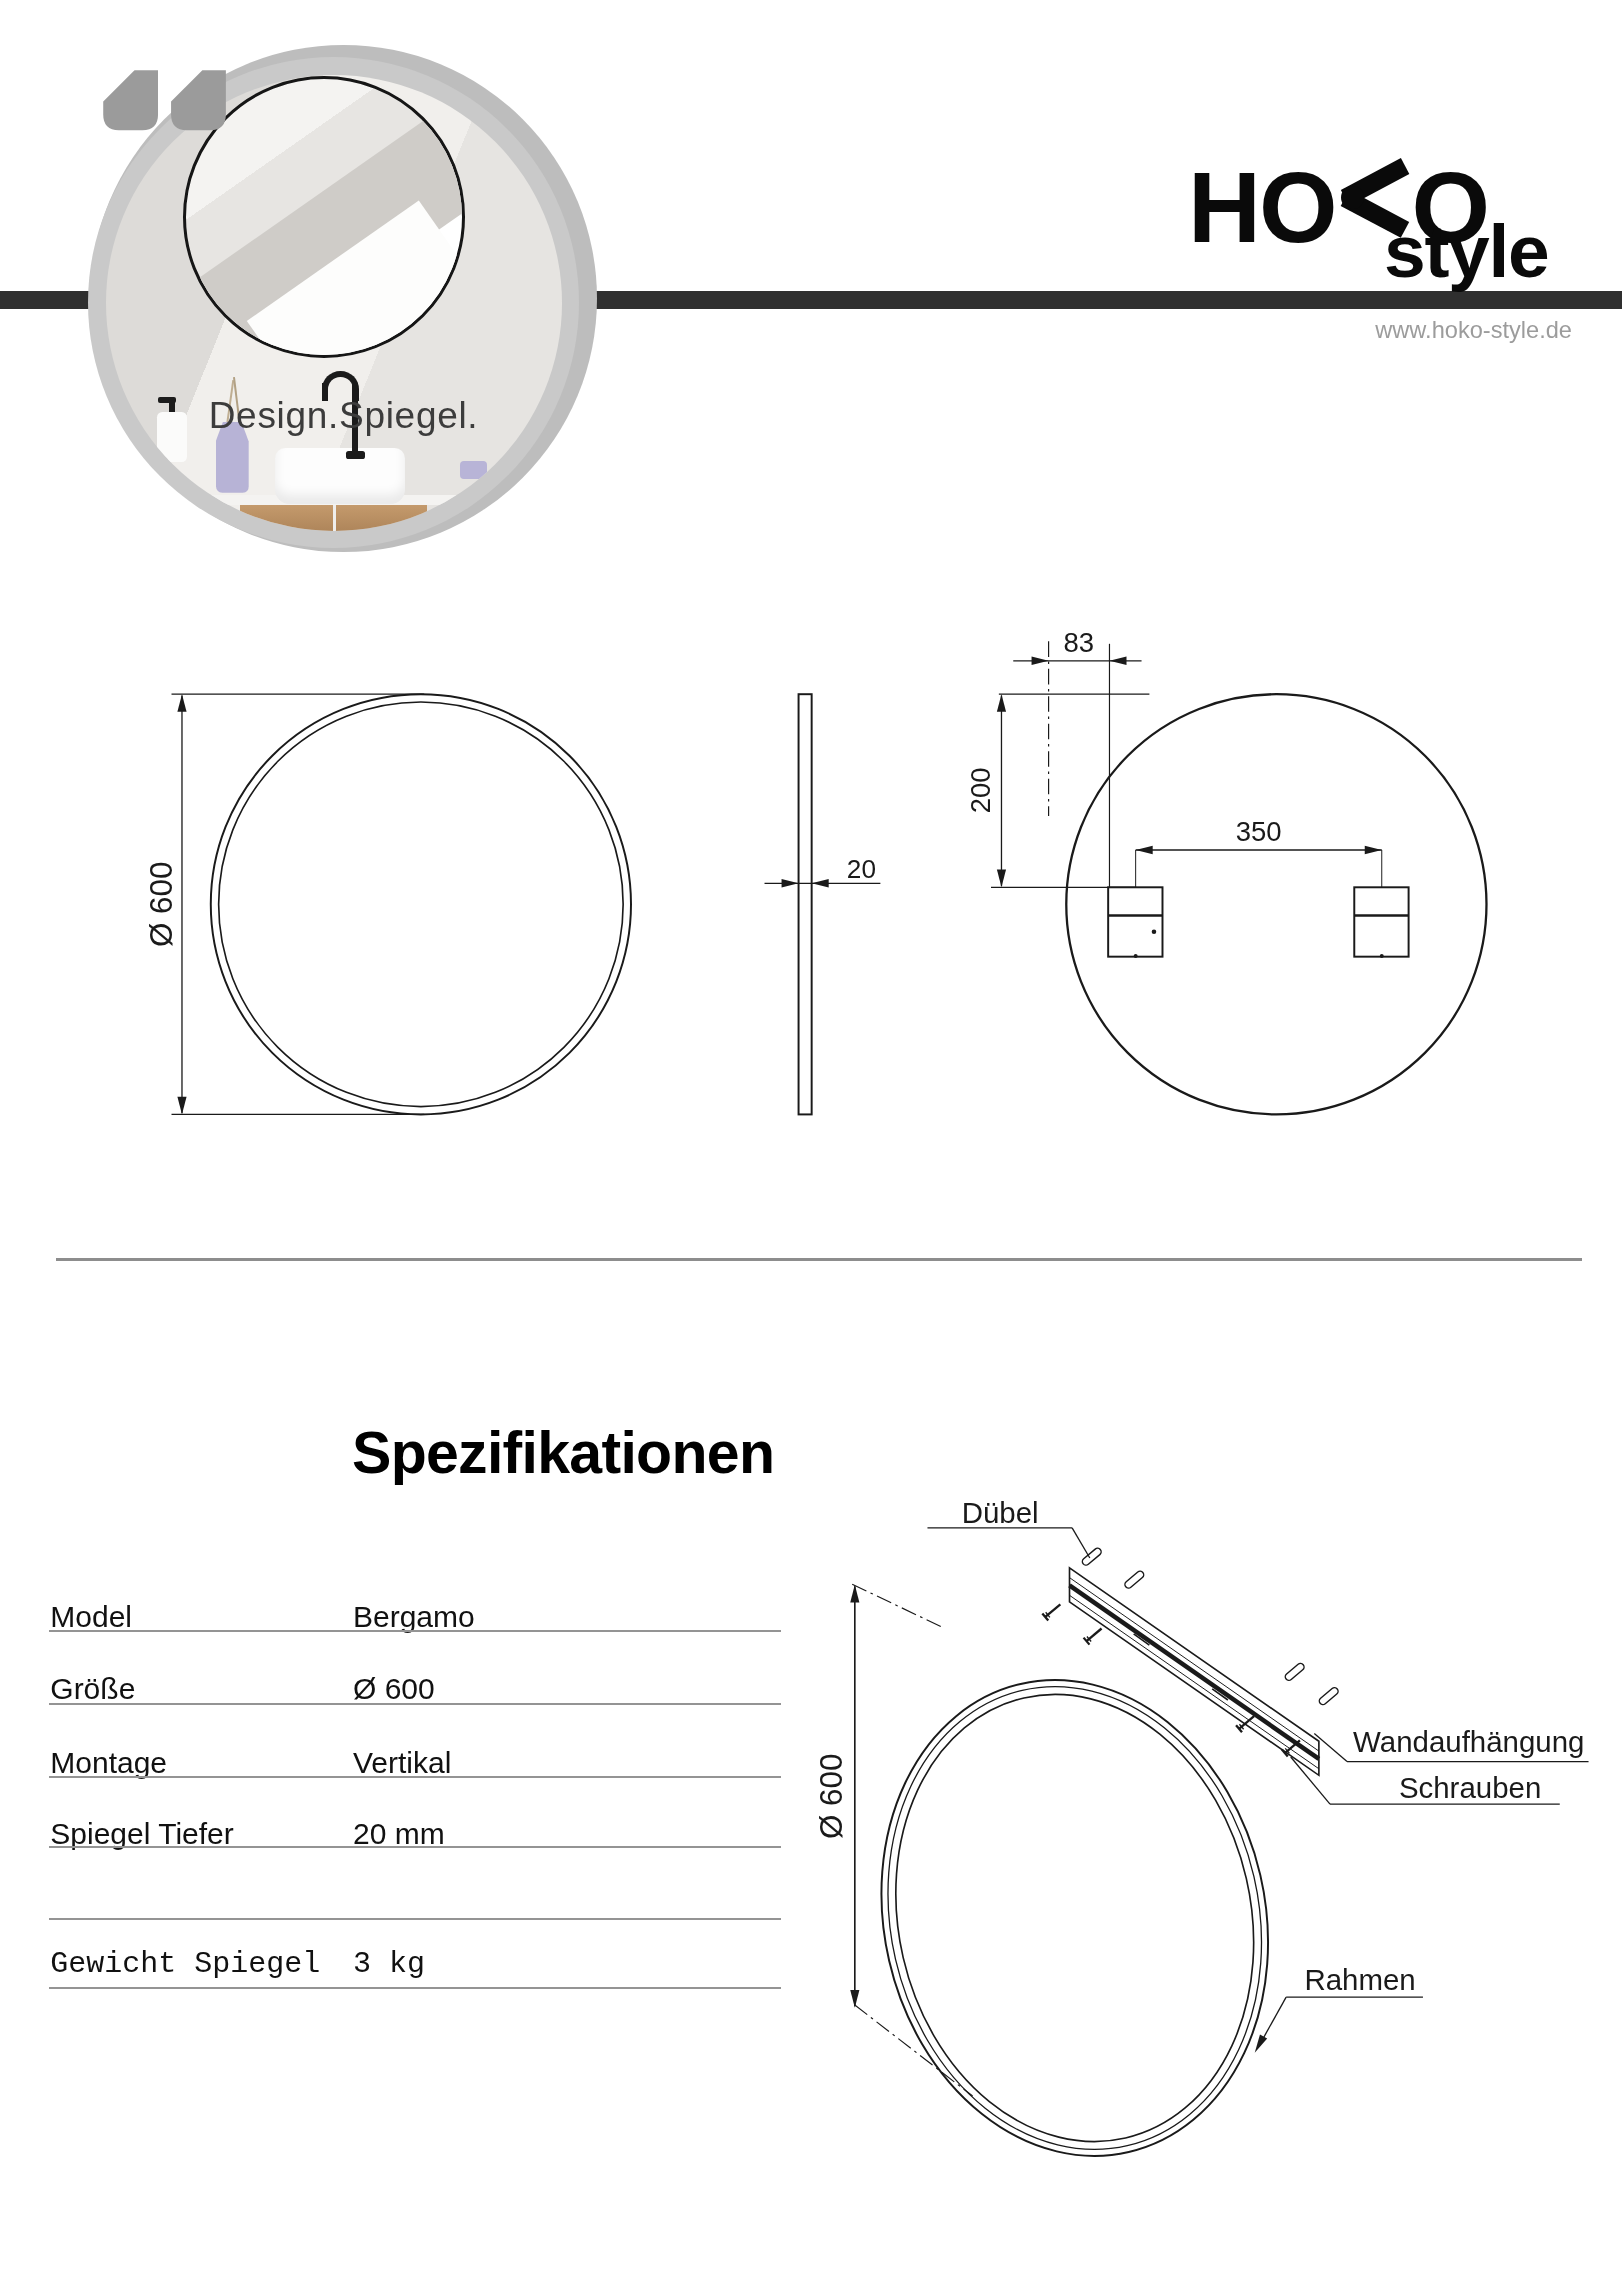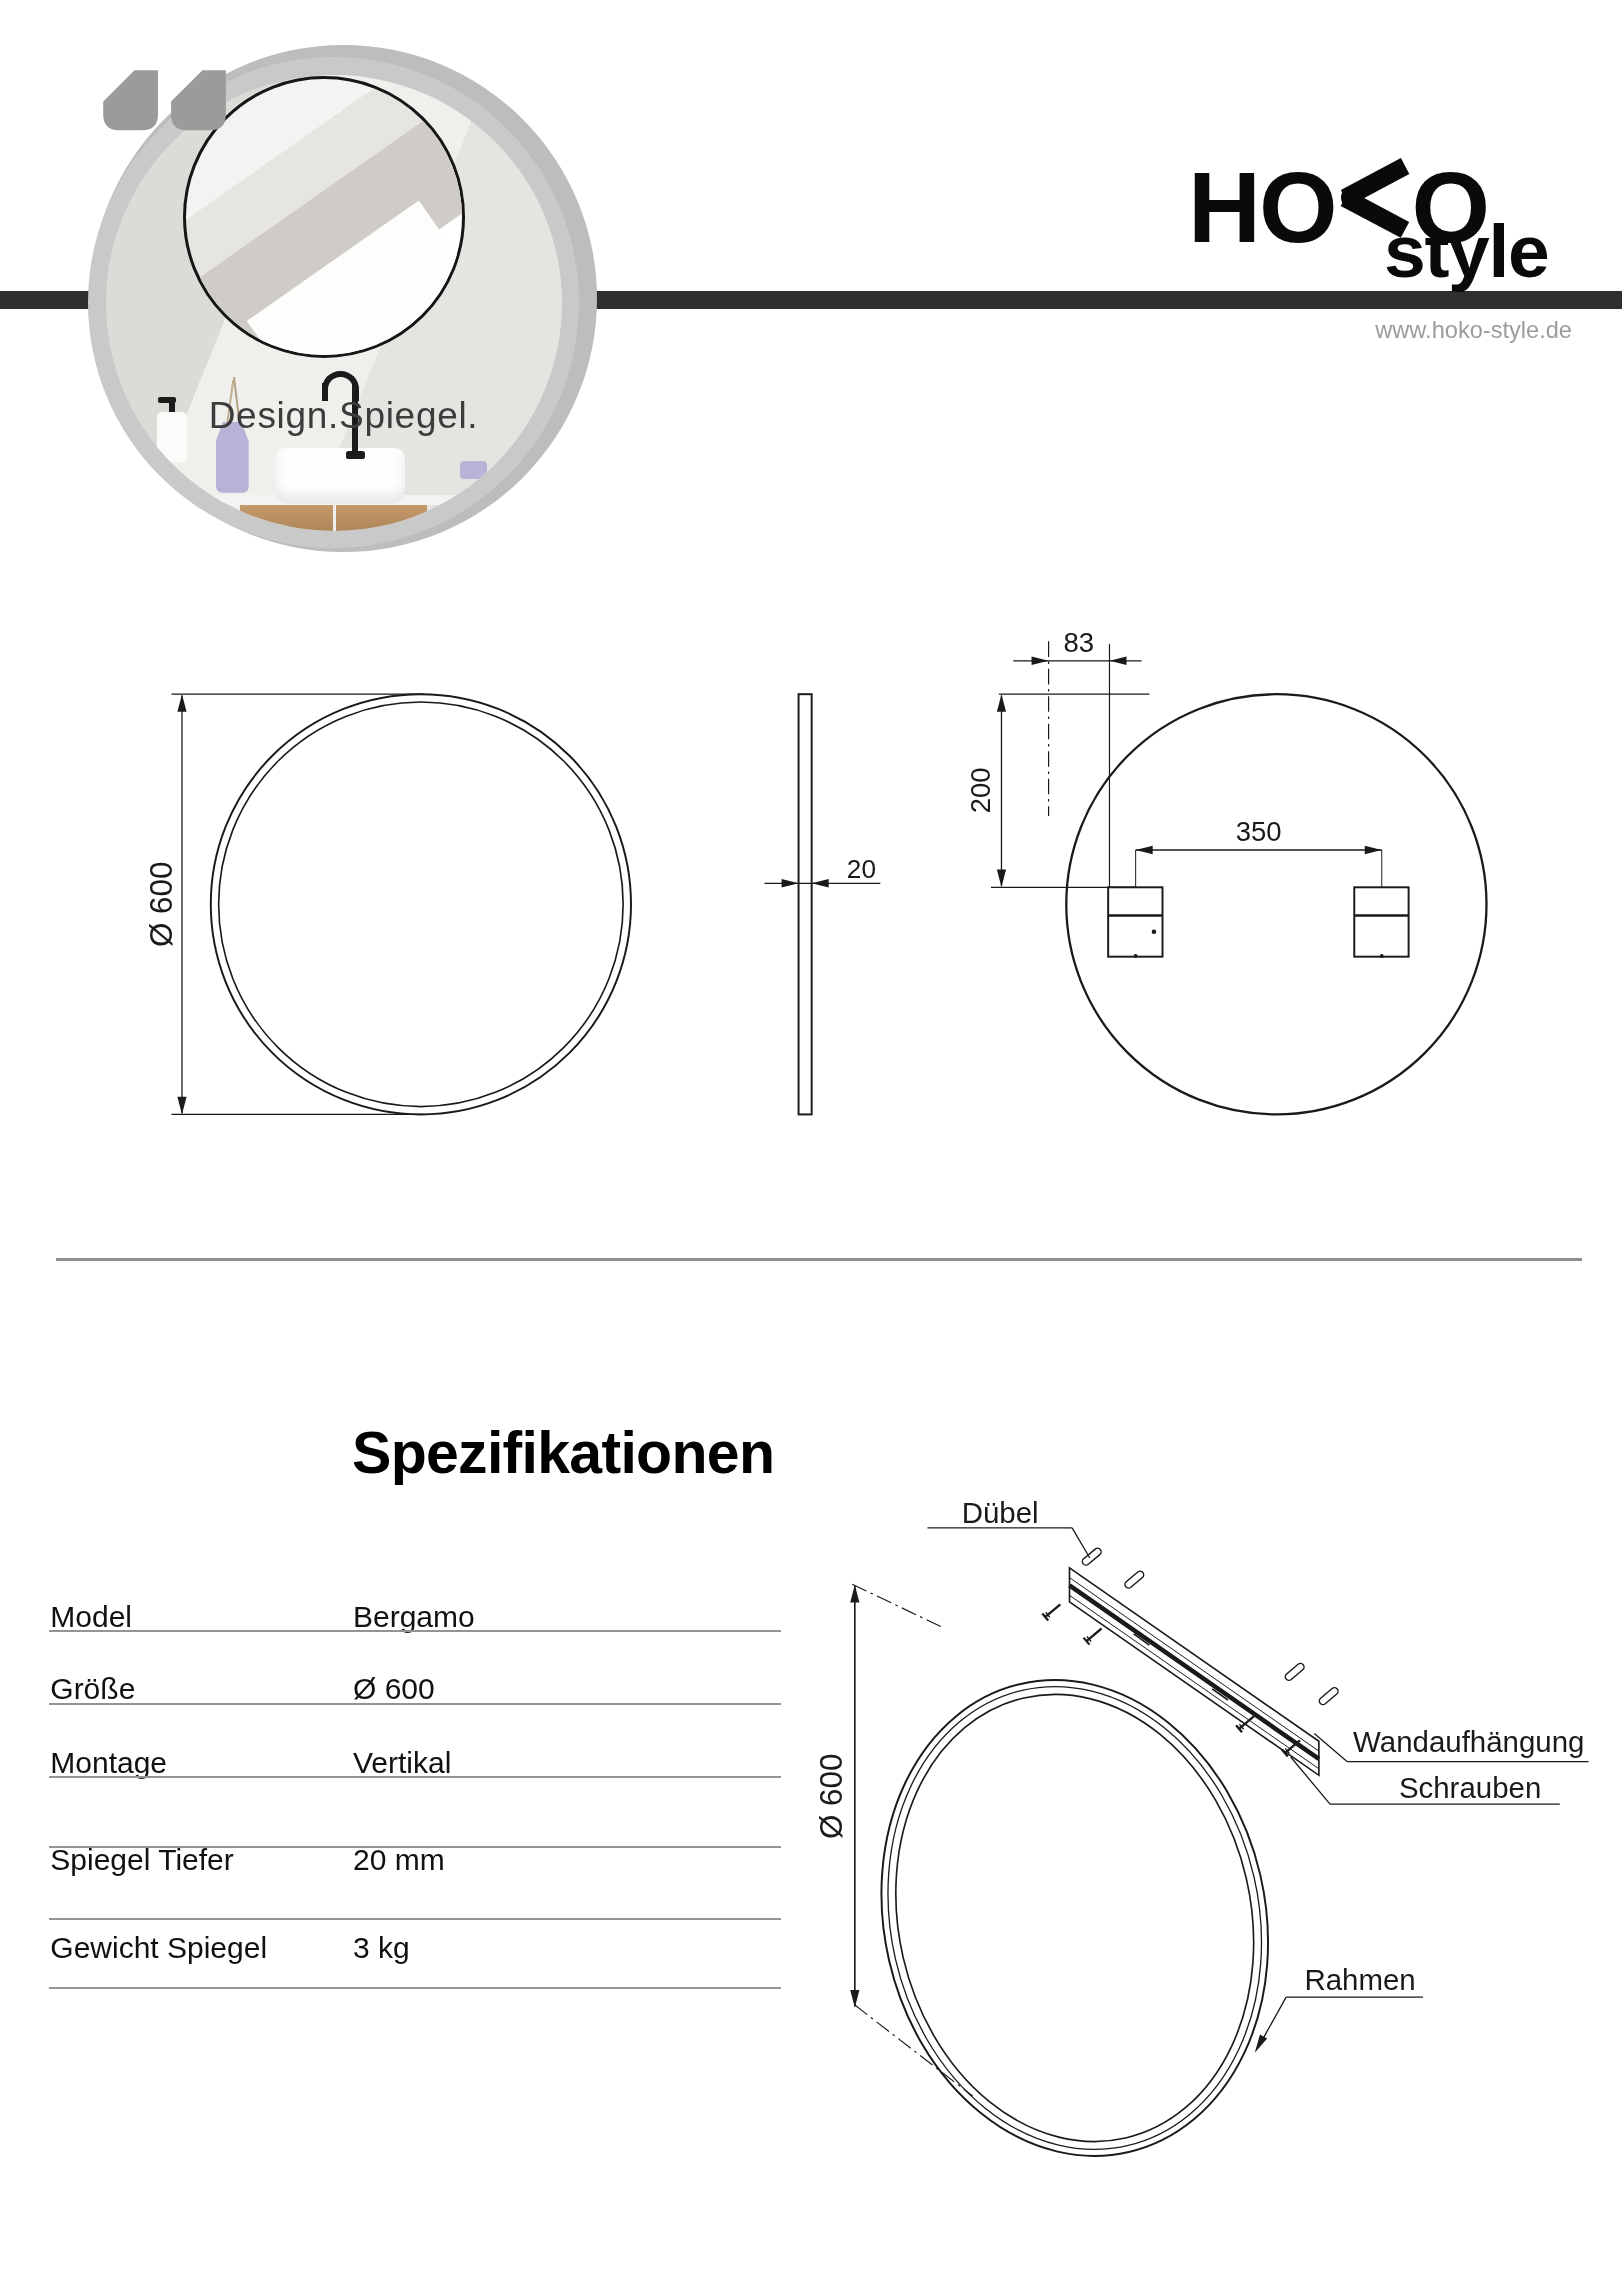--- a/index.html
+++ b/index.html
@@ -73,23 +73,23 @@
   .spec-title { position:absolute; left:352px; top:1419px; font-size:59px; font-weight:700;
                 letter-spacing:-0.7px; color:#000; white-space:nowrap; }
   .spec-table { position:absolute; left:49px; top:1578px; width:732px; height:419px; }
   .spec-row { position:absolute; left:0; width:732px; height:31px; font-size:30px; color:#111; }
   .spec-label { position:absolute; left:1.3px; white-space:nowrap; }
   .spec-value { position:absolute; left:304px; white-space:nowrap; }
   .spec-line { position:absolute; left:0; width:732px; height:2px; background:#949494; }
   .row-1 { top:21.6px; }  .line-1 { top:52px; }
   .row-2 { top:94px; } .line-2 { top:125px; }
   .row-3 { top:168px; } .line-3 { top:198px; }
-  .row-4 { top:239px;margin-top:26px; } .line-4 { top:268px; }
+  .row-4 { top:239px; } .line-4 { top:268px; }
   .row-5 { top:302px; } .line-5 { top:340px; }
-  .row-6 { top:353px; } .line-6 { top:409px; }
+  .row-6 { top:369px;font-family:Liberation Mono, monospace; } .line-6 { top:409px; }
 </style>
 </head>
 <body>
 
 <div class="topbar"></div>
 
 <div class="hero-shadow"></div>
 <div class="hero-circle">
   <div class="hero-photo">
     <div class="mirror">

